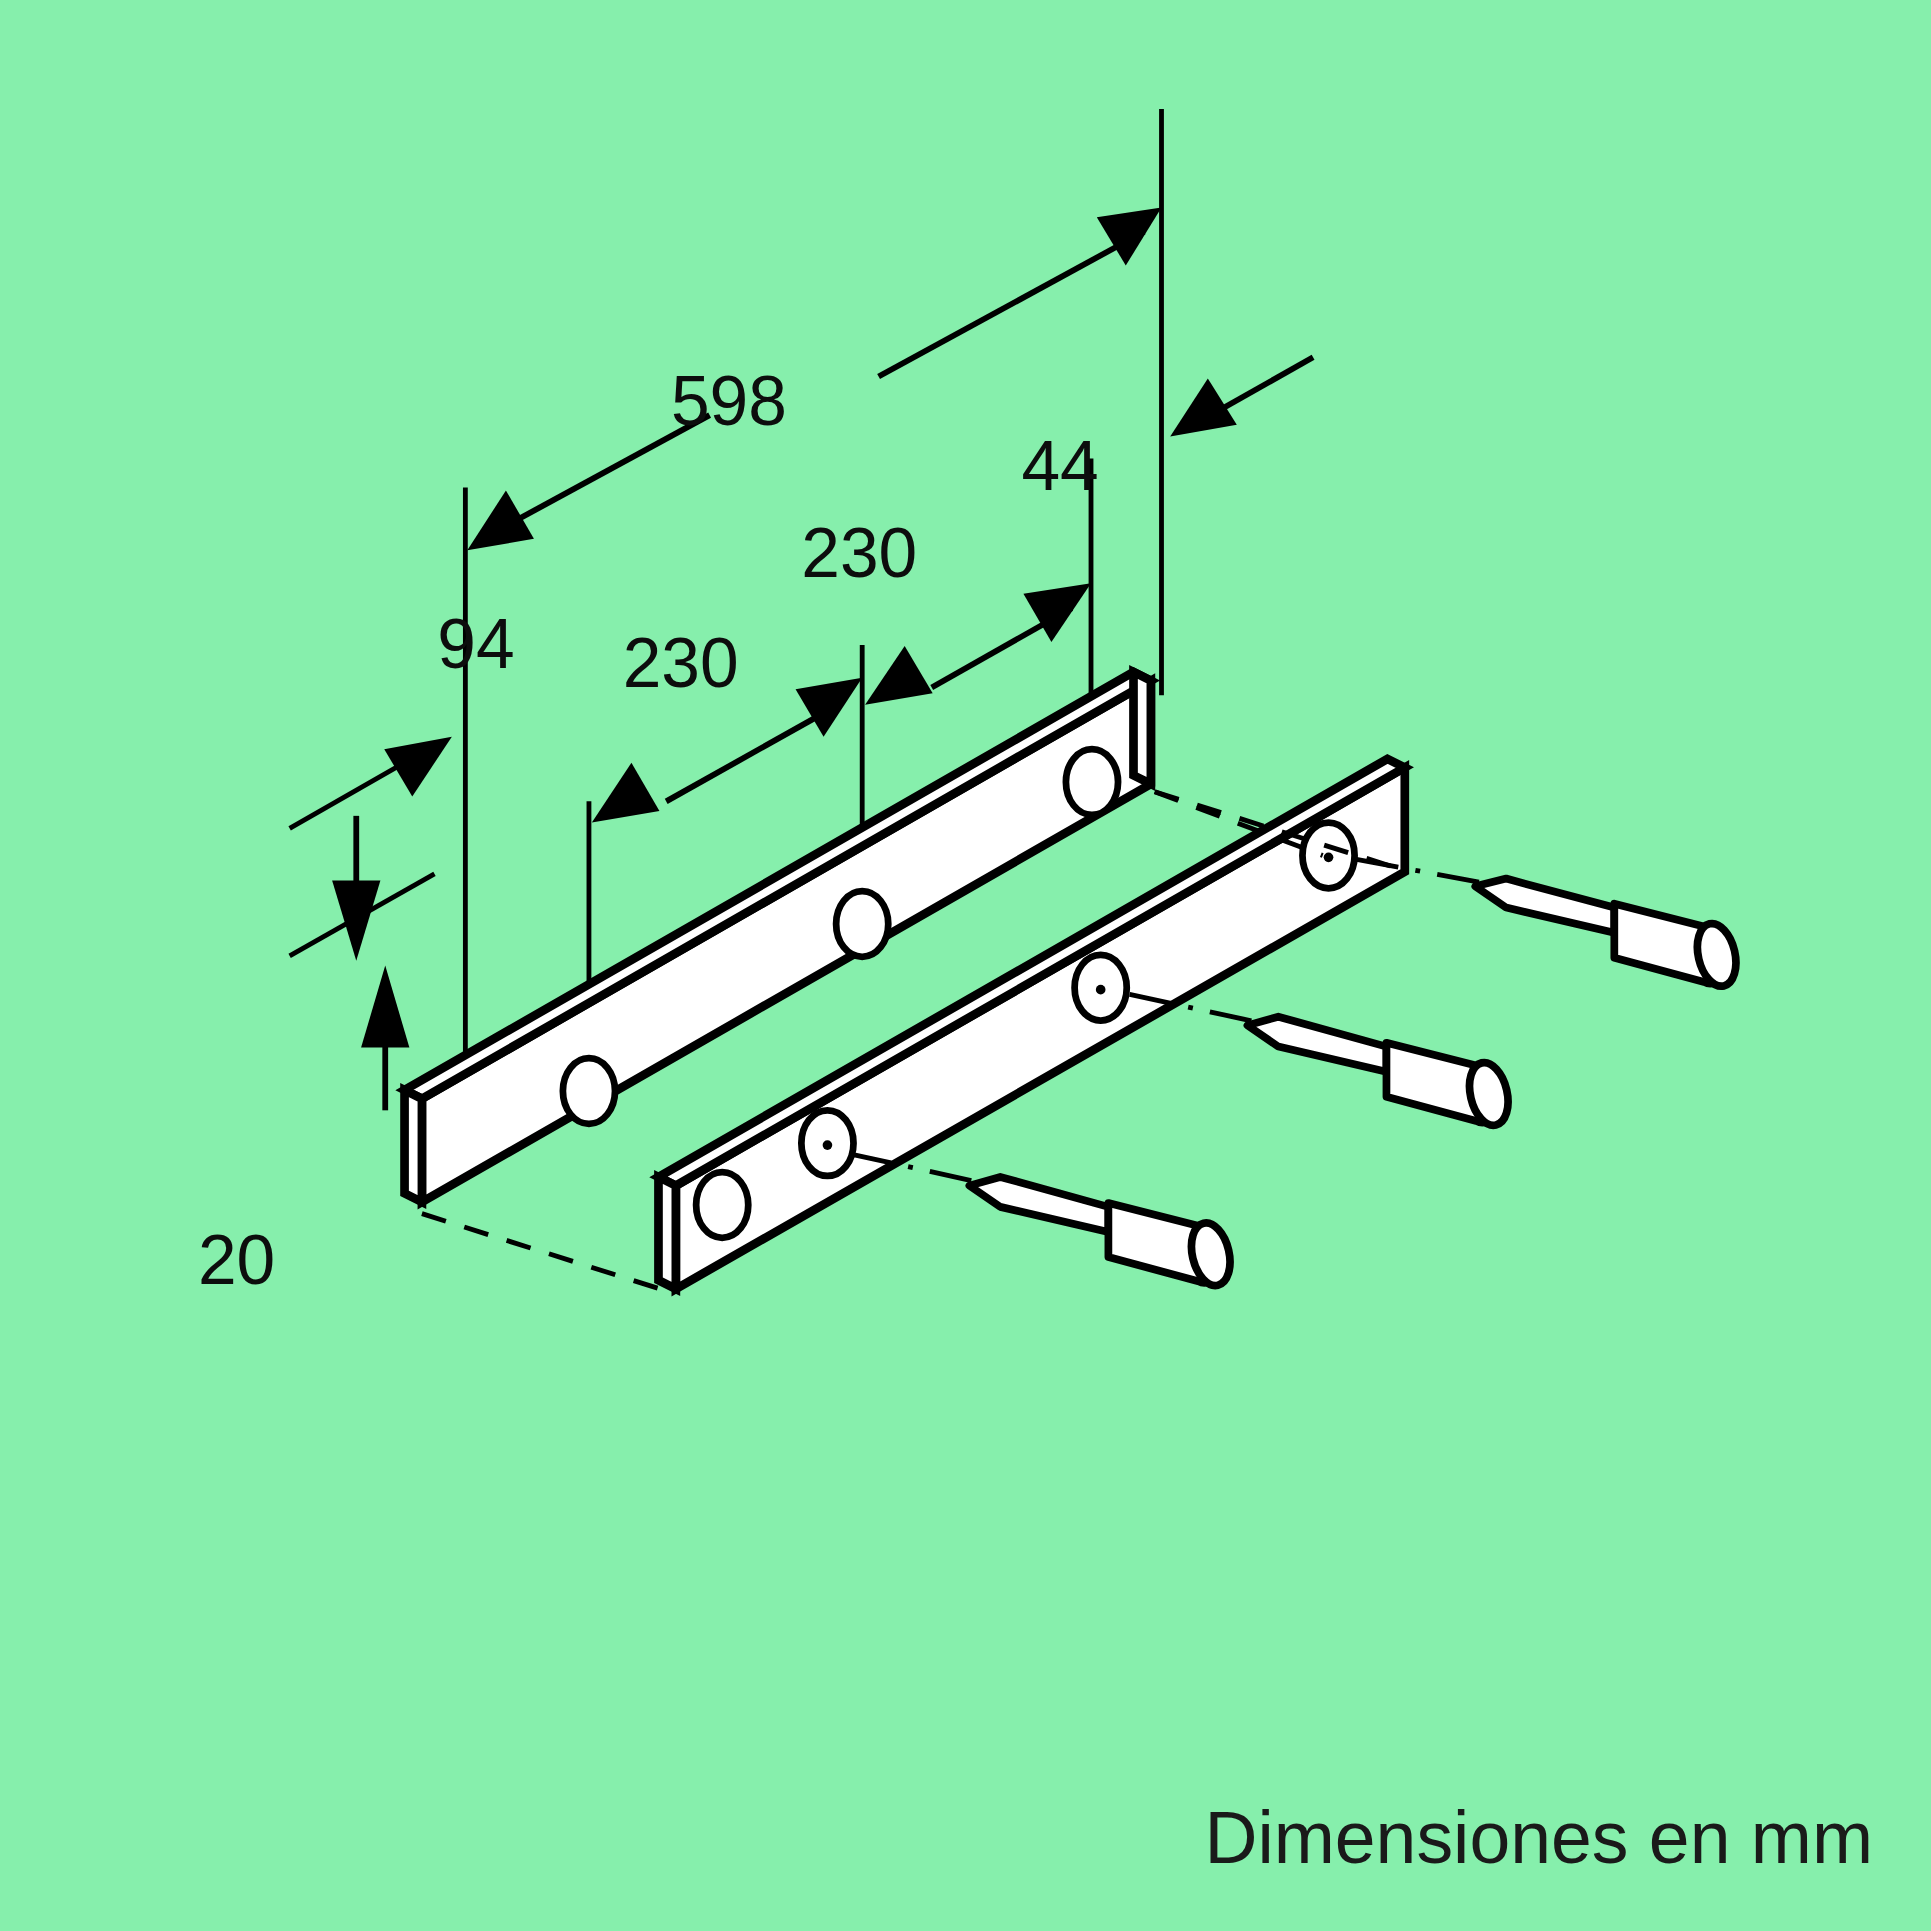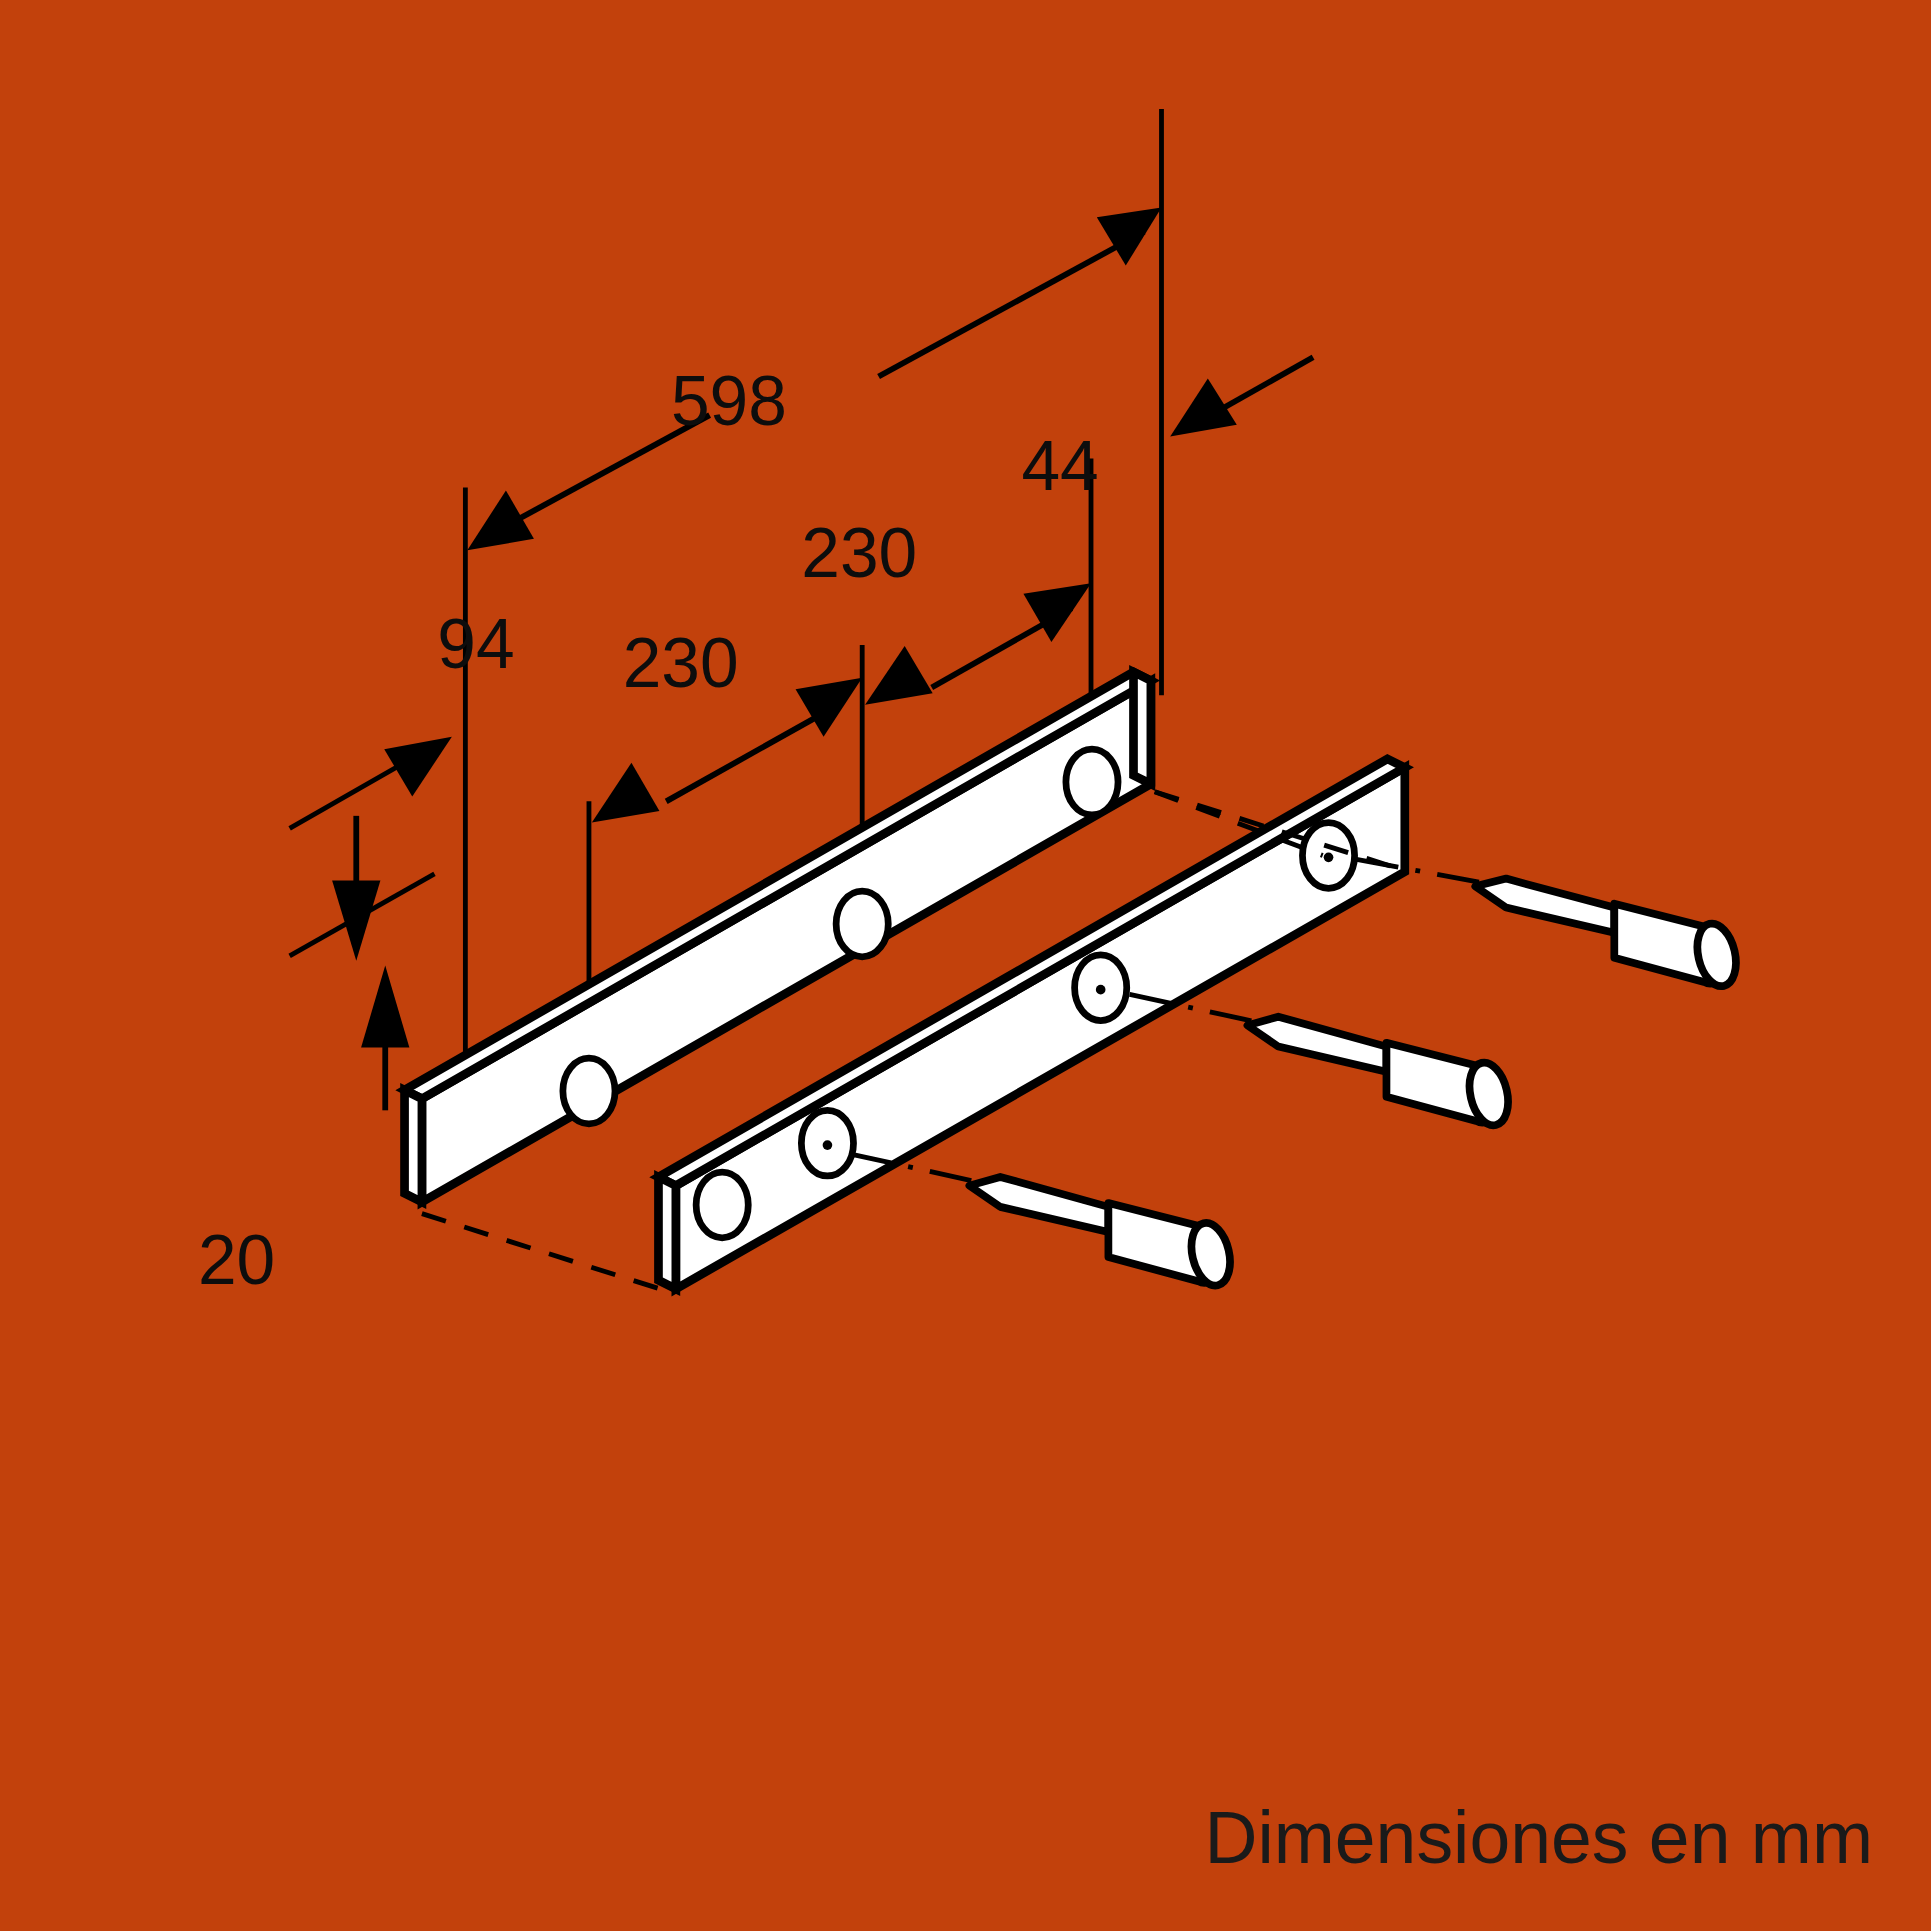--- a/index.html
+++ b/index.html
@@ -11,21 +11,21 @@
     width: 1931px;
     height: 1931px;
     font-family: "Liberation Sans", sans-serif;
     color: #000000;
     overflow: hidden;
   }
   #drawing-root {
     position: relative;
     width: 1931px;
     height: 1931px;
-    background: #c2410c;
+    background: #86efac;
   }
   svg#technical-drawing {
     display: block;
     width: 1931px;
     height: 1931px;
   }
   .dim-text {
     font-family: "Liberation Sans", sans-serif;
     font-size: 72px;
     fill: #0d0d0d;

